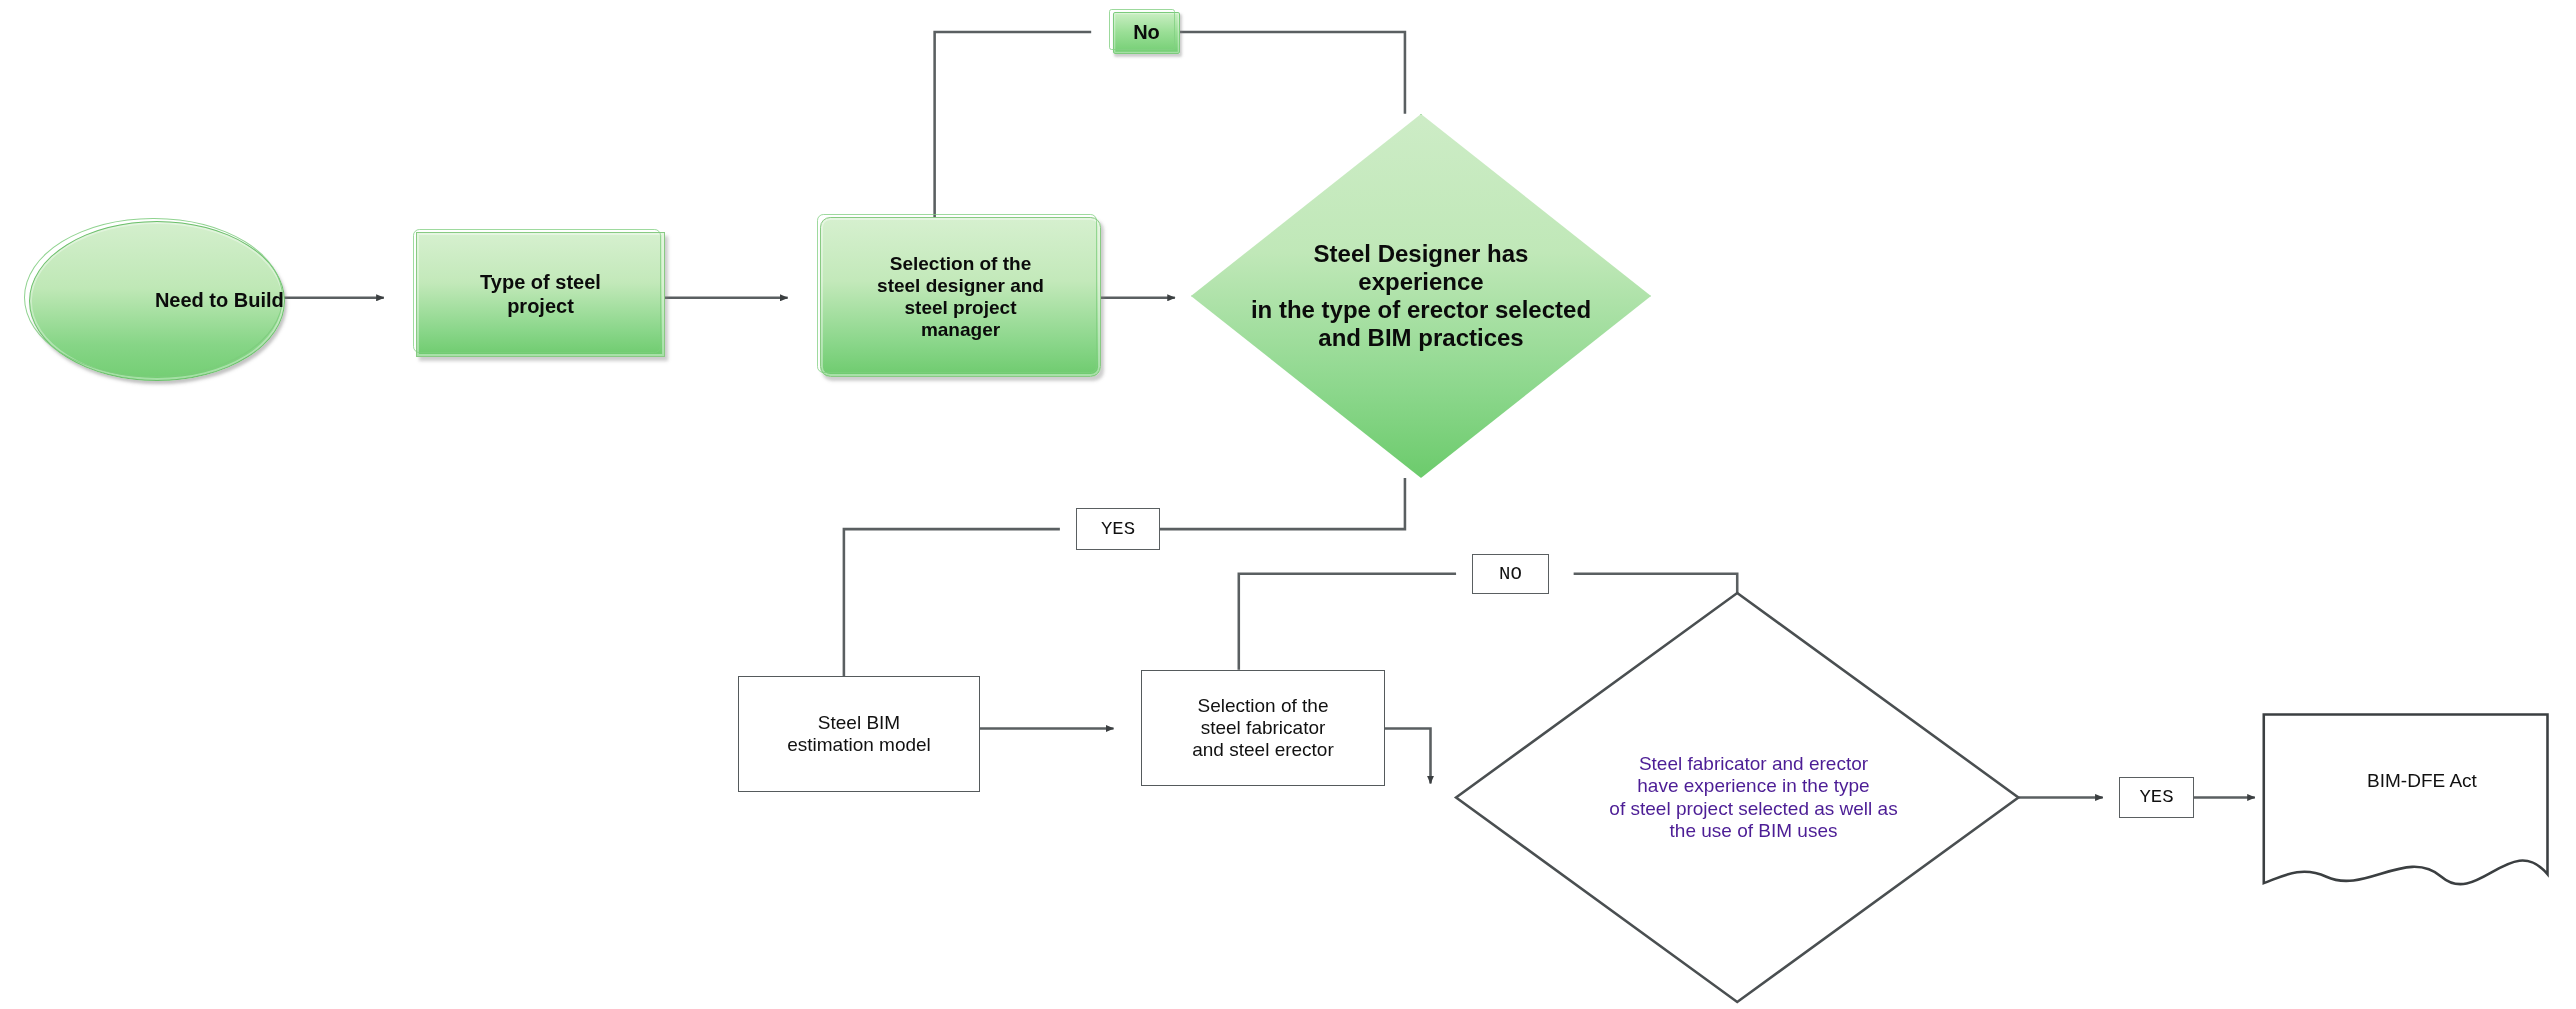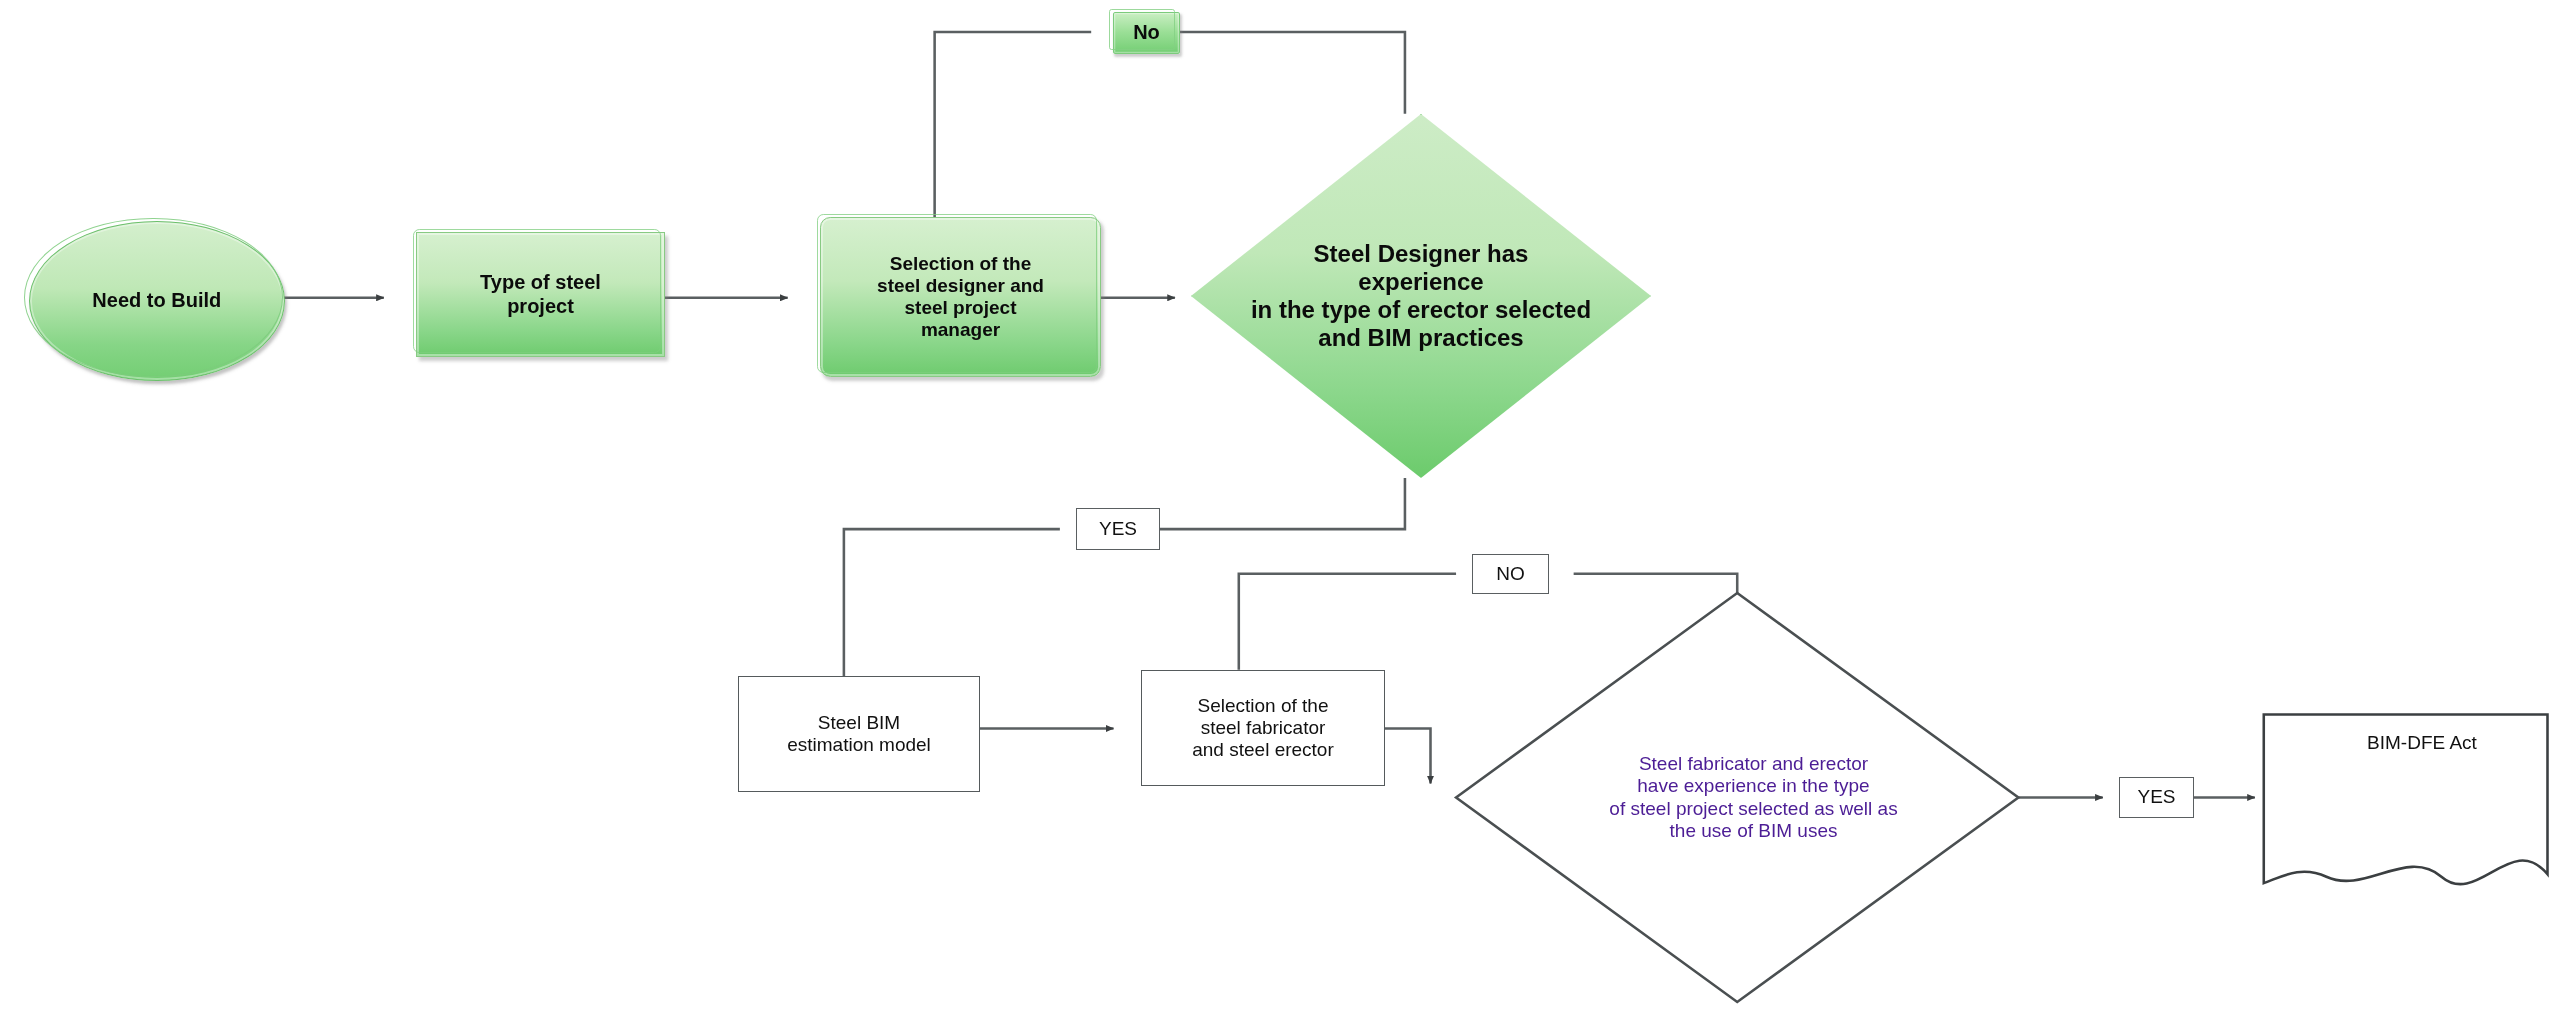--- a/index.html
+++ b/index.html
@@ -15,20 +15,21 @@
   .node .lbl{position:relative;z-index:3;line-height:1.16;}
 
   
   .green .lbl{font-weight:bold;color:#0b0b0b;}
   .g-ellipse{
     background:linear-gradient(180deg,#d4efcd 0%,#bfe8b6 42%,#86d586 78%,#73ce73 100%);
     border-radius:50%;
     border:1.3px solid #6cbf6c;
     box-shadow: 1.9px 3.2px 3.2px rgba(120,120,120,.45),
                 inset 0 0 0 1.9px rgba(255,255,255,.35);
+    justify-content: flex-end;
   }
   .g-ellipse::before{
     content:"";position:absolute;left:-5.8px;top:-4.5px;right:1.3px;bottom:2.6px;
     border:1.9px solid #7ccb7c;border-radius:50%;opacity:.85;z-index:1;
   }
   .g-rect{
     background:linear-gradient(180deg,#d6f0cf 0%,#c3e9ba 40%,#89d689 80%,#6ecb6e 100%);
     border:1.3px solid #88ca83;
     box-shadow: 2.6px 3.8px 3.2px rgba(130,130,130,.40),
                 inset 0 0 0 1.9px rgba(255,255,255,.40);
@@ -53,21 +54,21 @@
   }
   .g-small::before{
     content:"";position:absolute;left:-5.1px;top:-3.2px;right:3.8px;bottom:2.6px;
     border:1.9px solid #83d083;border-radius:2.6px;opacity:.8;z-index:1;
   }
 
   
   .w-rect{background:#ffffff;border:1.9px solid #555a5c;}
   .w-rect .lbl{color:#111;}
   .w-small{background:#ffffff;border:1.9px solid #5a5f61;}
-  .w-small .lbl{color:#111;}
+  .w-small .lbl{color:#111;font-family:Liberation Mono, monospace;}
   .w-diamond{background:transparent;}
   .w-diamond .lbl{position:relative;z-index:5;color:#4c1d95;}
   .w-doc{background:transparent;}
   .w-doc .lbl{position:relative;z-index:5;color:#111;}
 </style>
 </head>
 <body>
 
 <div id="canvas">
 
@@ -172,18 +173,18 @@
       <span>have experience in the type</span><br>
       <span>of steel project selected as well as</span><br>
       <span>the use of BIM uses</span>
     </span>
   </div>
 
   <div class="node w-small" style="left:2103px;top:777px;width:75px;height:41px;font-size:19px;">
     <span class="lbl">YES</span>
   </div>
 
-  <div class="node w-doc" style="left:2264px;top:690px;width:284px;height:153px;font-size:19px;align-items:flex-start;padding-top:42px;">
+  <div class="node w-doc" style="left:2264px;top:728px;width:284px;height:153px;font-size:19px;align-items:flex-start;padding-top:42px;">
     <span class="lbl">BIM-DFE Act</span>
   </div>
 
 </div>
 
 
 </body></html>

